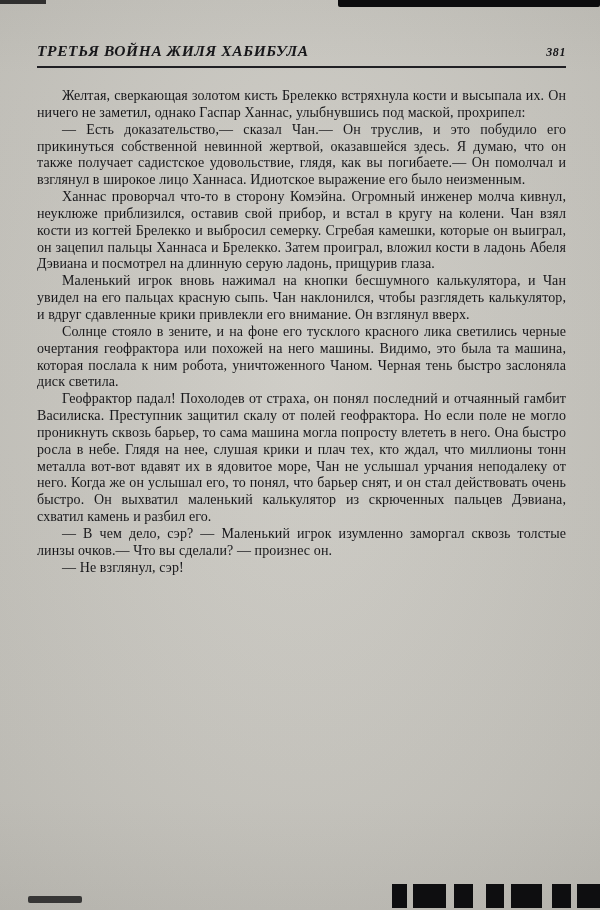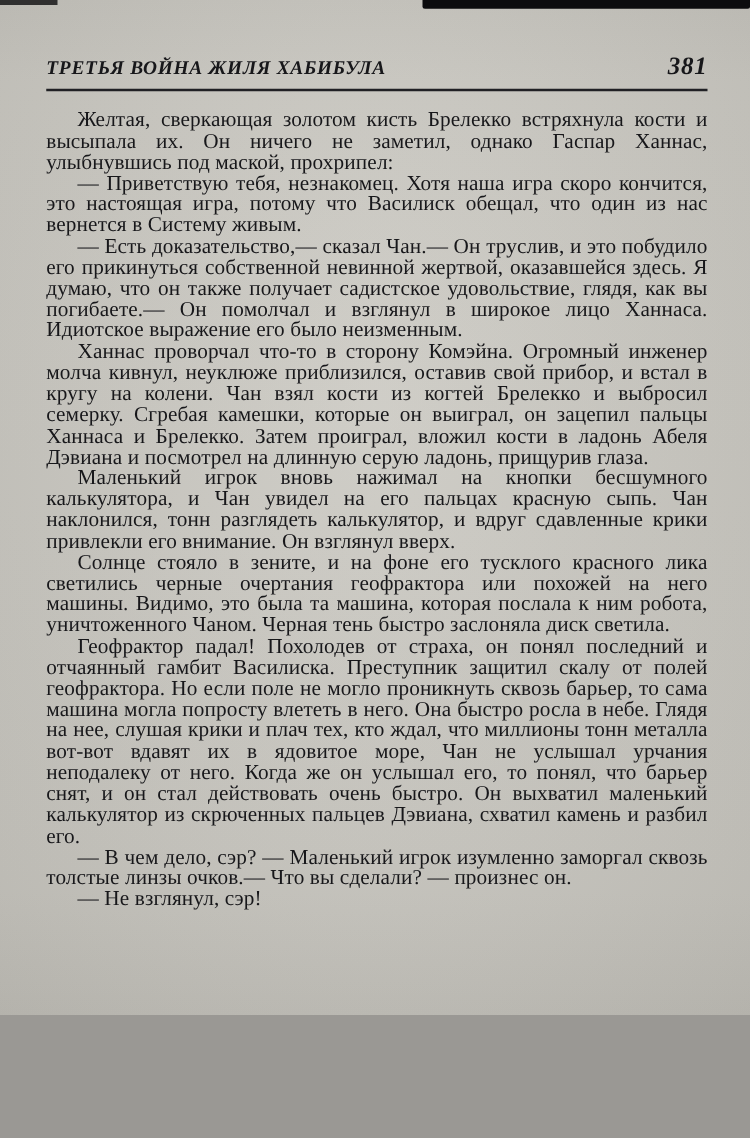--- a/index.html
+++ b/index.html
@@ -3,21 +3,21 @@
 <meta charset="utf-8">
 <style>
   html, body { margin: 0; padding: 0; }
   body {
     width: 600px; height: 910px;
     background: #9a9894;
     font-family: "Liberation Serif", serif;
   }
   .page {
     position: relative;
-    width: 600px; height: 812px;
+    width: 600px; height: 910px;
     overflow: hidden;
     background:
       radial-gradient(ellipse at 50% 40%, rgba(255,255,255,0.10), rgba(0,0,0,0.07)),
       linear-gradient(180deg, #c6c4bd 0%, #cbc9c2 8%, #c9c7c0 88%, #c2c0b9 100%);
     color: #17171a;
   }
   
   .artifact { position: absolute; background: #0c0c0e; }
   .artifact-top-right { left: 338px; top: 0; width: 262px; height: 7px; border-radius: 0 0 2px 2px; }
   .artifact-top-left { left: 0; top: 0; width: 46px; height: 4px; opacity: .8; }
@@ -41,25 +41,25 @@
     justify-content: space-between;
     align-items: baseline;
     font-style: italic;
     font-weight: bold;
     font-size: 15.5px;
     letter-spacing: 0.6px;
     padding-bottom: 6px;
     border-bottom: 2px solid #202024;
   }
   .running-head .title { white-space: nowrap; }
-  .running-head .page-number { font-size: 20px; }
+  .running-head .page-number { font-size: 12px; }
   .text-block {
     position: absolute;
     left: 37px; right: 34px; top: 88px;
-    font-size: 17px;
+    font-size: 14px;
     line-height: 16.85px;
     text-align: justify;
     letter-spacing: 0.1px;
   }
   .text-block p {
     margin: 0;
     text-indent: 25px;
   }
 </style>
 </head>
@@ -70,24 +70,23 @@
   <div class="artifact artifact-top-left"></div>
   <div class="artifact artifact-top-right"></div>
 
   <div class="running-head">
     <span class="title">ТРЕТЬЯ ВОЙНА ЖИЛЯ ХАБИБУЛА</span>
     <span class="page-number">381</span>
   </div>
 
   <div class="text-block">
       <p>Желтая, сверкающая золотом кисть Брелекко встряхнула кости и высыпала их. Он ничего не заметил, однако Гаспар Ханнас, улыбнувшись под маской, прохрипел:</p>
-      <p>— Приветствую тебя, незнакомец. Хотя наша игра скоро кончится, это настоящая игра, потому что Василиск обещал, что один из нас вернется в Систему живым.</p>
       <p>— Есть доказательство,— сказал Чан.— Он труслив, и это побудило его прикинуться собственной невинной жертвой, оказавшейся здесь. Я думаю, что он также получает садистское удовольствие, глядя, как вы погибаете.— Он помолчал и взглянул в широкое лицо Ханнаса. Идиотское выражение его было неизменным.</p>
       <p>Ханнас проворчал что-то в сторону Комэйна. Огромный инженер молча кивнул, неуклюже приблизился, оставив свой прибор, и встал в кругу на колени. Чан взял кости из когтей Брелекко и выбросил семерку. Сгребая камешки, которые он выиграл, он зацепил пальцы Ханнаса и Брелекко. Затем проиграл, вложил кости в ладонь Абеля Дэвиана и посмотрел на длинную серую ладонь, прищурив глаза.</p>
-      <p>Маленький игрок вновь нажимал на кнопки бесшумного калькулятора, и Чан увидел на его пальцах красную сыпь. Чан наклонился, тонн разглядеть калькулятор, и вдруг сдавленные крики привлекли его внимание. Он взглянул вверх.</p>
+      <p>Маленький игрок вновь нажимал на кнопки бесшумного калькулятора, и Чан увидел на его пальцах красную сыпь. Чан наклонился, чтобы разглядеть калькулятор, и вдруг сдавленные крики привлекли его внимание. Он взглянул вверх.</p>
       <p>Солнце стояло в зените, и на фоне его тусклого красного лика светились черные очертания геофрактора или похожей на него машины. Видимо, это была та машина, которая послала к ним робота, уничтоженного Чаном. Черная тень быстро заслоняла диск светила.</p>
       <p>Геофрактор падал! Похолодев от страха, он понял последний и отчаянный гамбит Василиска. Преступник защитил скалу от полей геофрактора. Но если поле не могло проникнуть сквозь барьер, то сама машина могла попросту влететь в него. Она быстро росла в небе. Глядя на нее, слушая крики и плач тех, кто ждал, что миллионы тонн металла вот-вот вдавят их в ядовитое море, Чан не услышал урчания неподалеку от него. Когда же он услышал его, то понял, что барьер снят, и он стал действовать очень быстро. Он выхватил маленький калькулятор из скрюченных пальцев Дэвиана, схватил камень и разбил его.</p>
       <p>— В чем дело, сэр? — Маленький игрок изумленно заморгал сквозь толстые линзы очков.— Что вы сделали? — произнес он.</p>
       <p>— Не взглянул, сэр!</p>
     </div>
 
   <div class="artifact artifact-bottom-left"></div>
   <div class="artifact-barcode"></div>
 
 </div>

